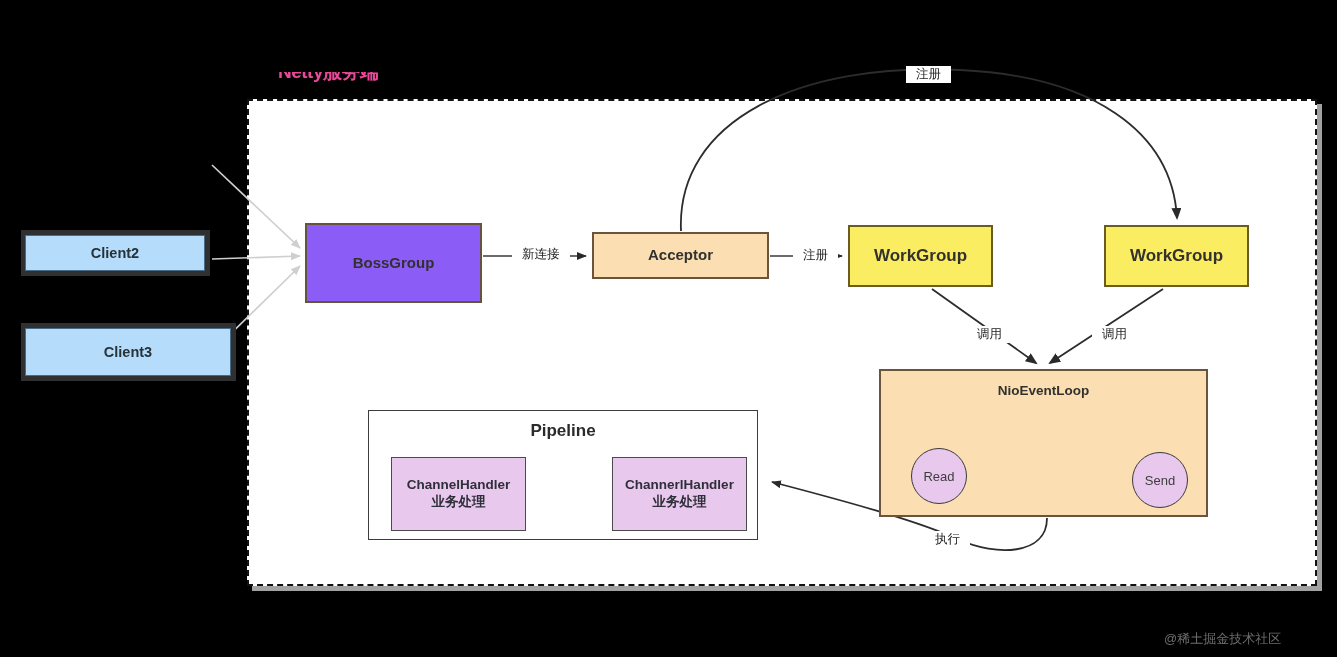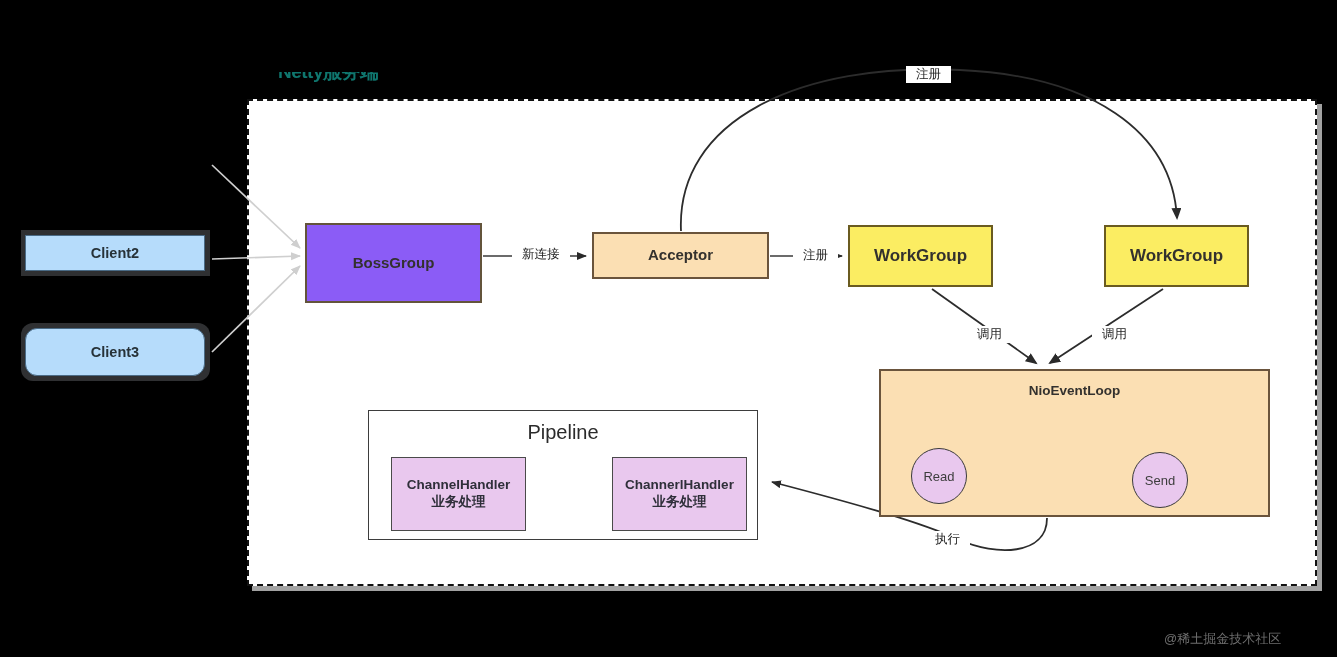--- a/index.html
+++ b/index.html
@@ -49,39 +49,39 @@
     box-sizing: border-box;
   }
   
   #server-title {
     position: absolute;
     left: 278px;
     top: 72px;
     width: 120px;
     height: 26px;
     overflow: hidden;
-    color: #0f766e;
+    color: #ec4899;
     font-size: 19px;
     font-weight: bold;
     letter-spacing: -0.5px;
     white-space: nowrap;
     line-height: 16px;
   }
   #server-title span { display: block; position: relative; top: -8px; }
   
   .client {
     background: #b6dcfb;
     border: 1px solid #4a6b86;
     box-shadow: 5px 5px 0 #2f3032, -4px -5px 0 #2f3032, 5px -5px 0 #2f3032, -4px 5px 0 #2f3032;
     font-size: 14.5px;
     color: #273238;
   }
   #client1 { left: 25px;  top: 137px; width: 180px; height: 48px; }
   #client2 { left: 25px;  top: 235px; width: 180px; height: 36px; }
-  #client3 { left: 25px;  top: 328px; width: 180px; height: 48px; border-radius: 12px; }
+  #client3 { left: 25px;  top: 328px; width: 206px; height: 48px; }
   
   #bossgroup {
     left: 305px; top: 223px; width: 177px; height: 80px;
     background: #8b5cf6;
     border: 2px solid #63543b;
     font-size: 15px;
   }
   
   #acceptor {
     left: 592px; top: 232px; width: 177px; height: 47px;
@@ -93,21 +93,21 @@
   .workgroup {
     background: #fbed62;
     border: 2px solid #6a5b20;
     font-size: 17px;
     width: 145px; height: 62px;
   }
   #workgroup1 { left: 848px; top: 225px; }
   #workgroup2 { left: 1104px; top: 225px; }
   
   #nioeventloop {
-    left: 879px; top: 369px; width: 391px; height: 148px;
+    left: 879px; top: 369px; width: 329px; height: 148px;
     background: #fbdfb3;
     border: 2px solid #6a543c;
     align-items: flex-start;
     padding-top: 12px;
     font-size: 13.5px;
     font-weight: bold;
   }
   .circle {
     position: absolute;
     border-radius: 50%;
@@ -127,22 +127,22 @@
     position: absolute;
     left: 368px; top: 410px; width: 390px; height: 130px;
     background: #ffffff;
     border: 1.5px solid #3d3d3d;
     box-sizing: border-box;
   }
   #pipeline-title {
     position: absolute;
     left: 368px; top: 421px; width: 390px;
     text-align: center;
-    font-size: 20px;
-    font-weight: normal;
+    font-size: 17px;
+    font-weight: bold;
     color: #2b2b2b;
   }
   .handler {
     background: #e9c8ee;
     border: 1.5px solid #4a4a4a;
     font-size: 13.5px;
     width: 135px; height: 74px;
     flex-direction: column;
     color: #2f2f3a;
   }

